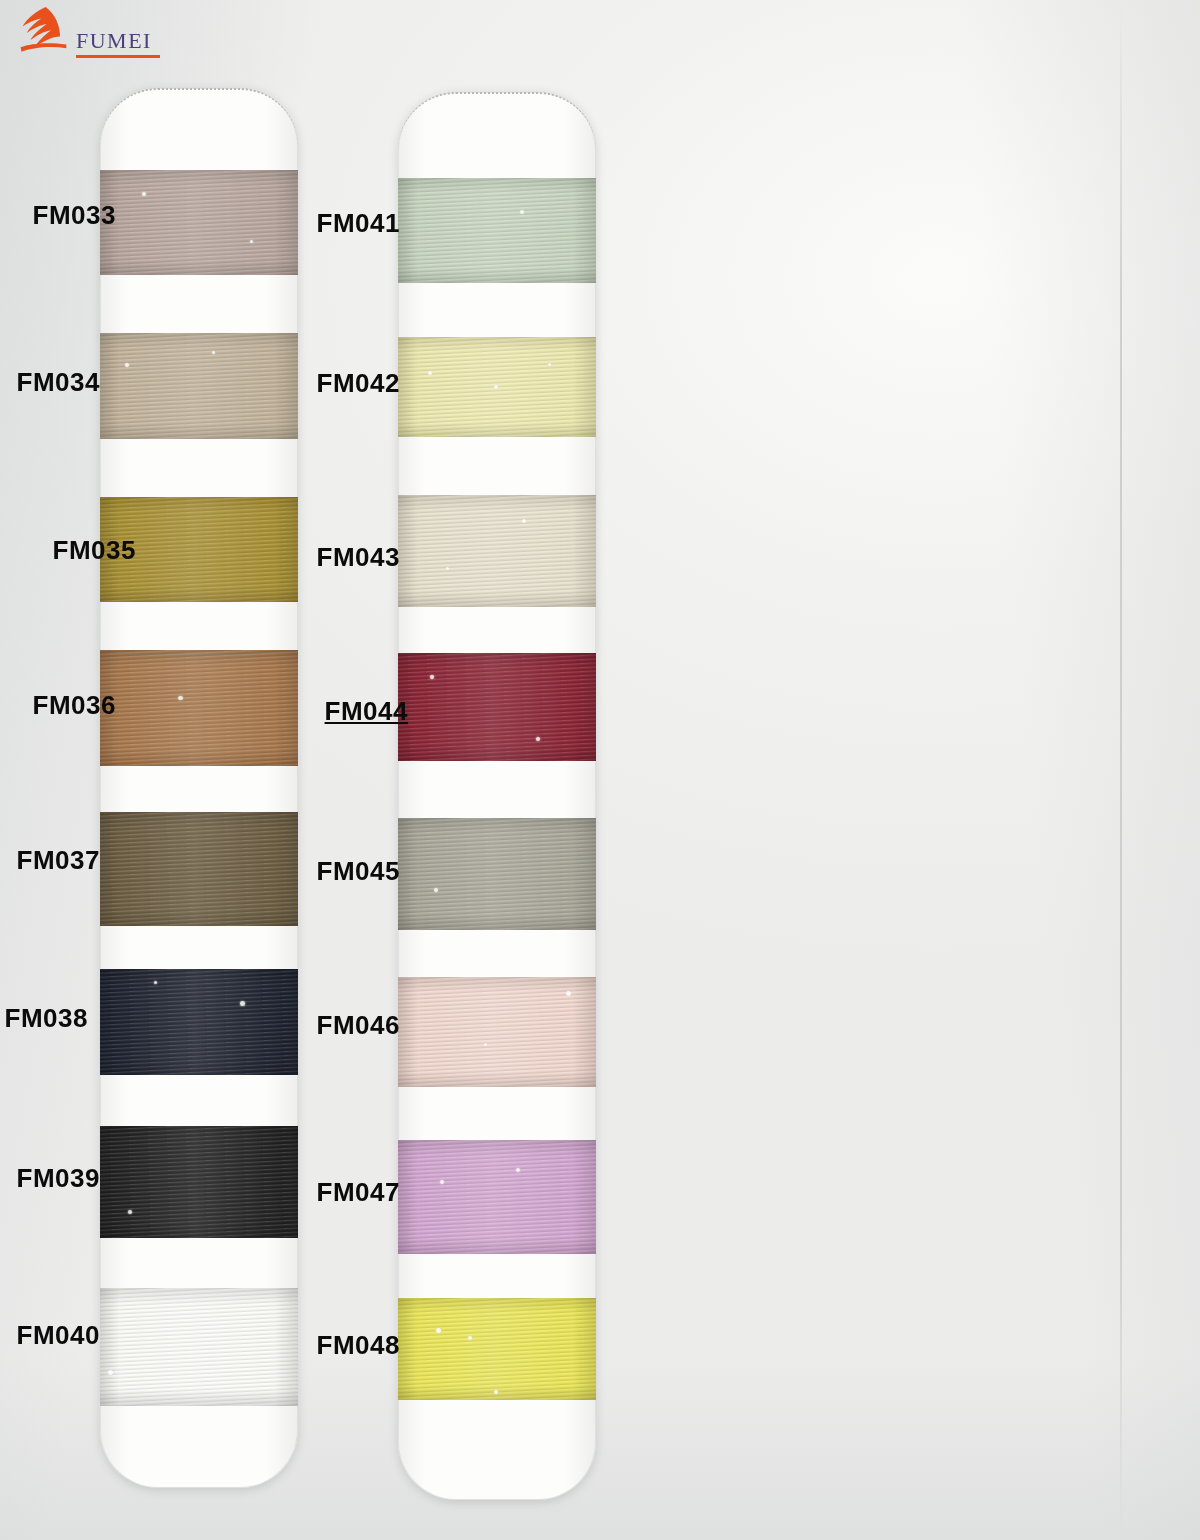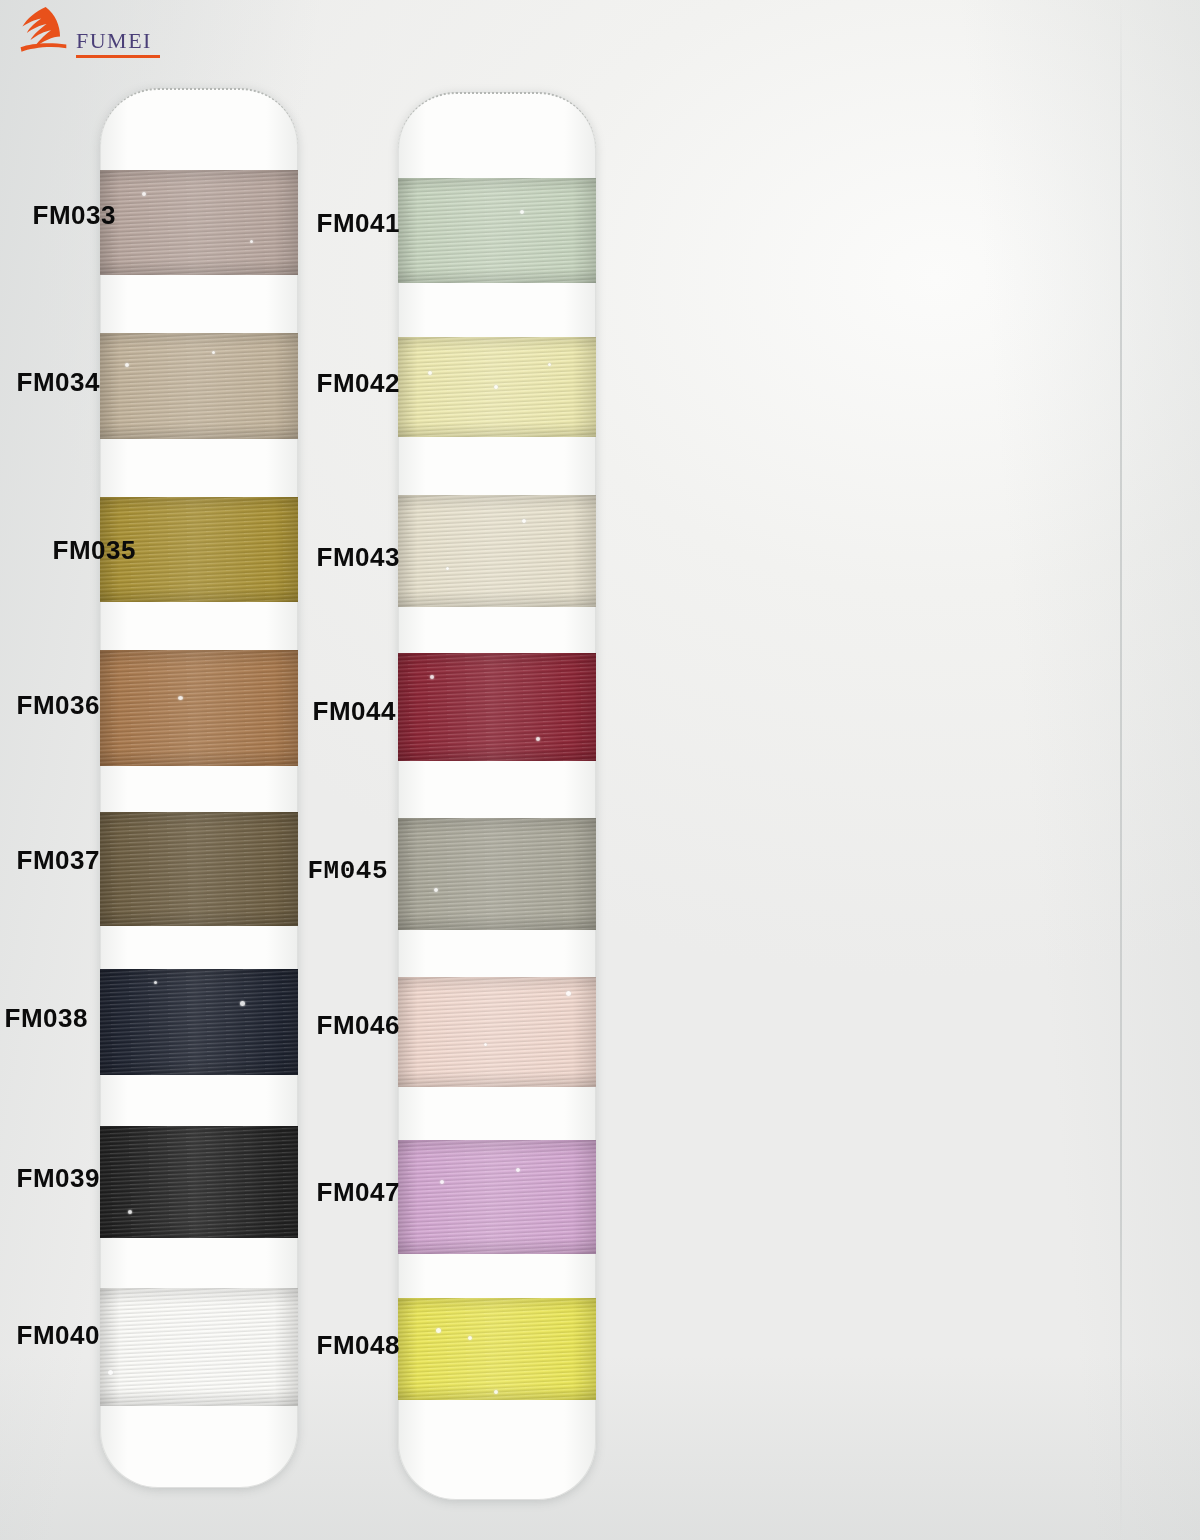--- a/index.html
+++ b/index.html
@@ -108,21 +108,21 @@
   <div class="yarn"></div>
   <div class="shade"></div>
 </div>
 <div class="label" style="left:0px;top:535px;width:116px;margin-left:20px;">FM035</div>
 
 <div class="swatch" style="left: 100px; top: 650px; width: 198px; height: 116px; background-color: rgb(169, 121, 77);">
   <div class="yarn"></div>
   <div class="shade"></div>
   <div class="sparkle" style="left:78px;top:46px;width:5px;height:4px;"></div>
 </div>
-<div class="label" style="left:0px;top:690px;width:100px;">FM036</div>
+<div class="label" style="left:0px;top:690px;width:100px;padding-left:16px;">FM036</div>
 
 <div class="swatch" style="left: 100px; top: 812px; width: 198px; height: 114px; background-color: rgb(109, 94, 66);">
   <div class="yarn"></div>
   <div class="shade"></div>
 </div>
 <div class="label" style="left:0px;top:845px;width:100px;">FM037</div>
 
 <div class="swatch" style="left: 100px; top: 969px; width: 198px; height: 106px; background-color: rgb(30, 35, 48);">
   <div class="yarn"></div>
   <div class="shade"></div>
@@ -168,28 +168,28 @@
   <div class="sparkle" style="left:48px;top:72px;width:3px;height:3px;"></div>
 </div>
 <div class="label" style="left:300px;top:542px;width:100px;">FM043</div>
 
 <div class="swatch" style="left: 398px; top: 653px; width: 198px; height: 108px; background-color: rgb(140, 37, 53);">
   <div class="yarn"></div>
   <div class="shade"></div>
   <div class="sparkle" style="left:32px;top:22px;width:4px;height:4px;"></div>
   <div class="sparkle" style="left:138px;top:84px;width:4px;height:4px;"></div>
 </div>
-<div class="label" style="left:296px;top:696px;width:100px;">FM044</div>
+<div class="label" style="left:308px;top:696px;width:100px;text-decoration:underline;">FM044</div>
 
 <div class="swatch" style="left: 398px; top: 818px; width: 198px; height: 112px; background-color: rgb(170, 168, 154);">
   <div class="yarn"></div>
   <div class="shade"></div>
   <div class="sparkle" style="left:36px;top:70px;width:4px;height:4px;"></div>
 </div>
-<div class="label" style="left:288px;top:856px;width:100px;font-family:Liberation Mono, monospace;">FM045</div>
+<div class="label" style="left:300px;top:856px;width:100px;">FM045</div>
 
 <div class="swatch" style="left: 398px; top: 977px; width: 198px; height: 110px; background-color: rgb(242, 217, 207);">
   <div class="yarn"></div>
   <div class="shade"></div>
   <div class="sparkle" style="left:168px;top:14px;width:5px;height:5px;"></div>
   <div class="sparkle" style="left:86px;top:66px;width:3px;height:3px;"></div>
 </div>
 <div class="label" style="left:300px;top:1010px;width:100px;">FM046</div>
 
 <div class="swatch" style="left: 398px; top: 1140px; width: 198px; height: 114px; background-color: rgb(212, 168, 210);">

